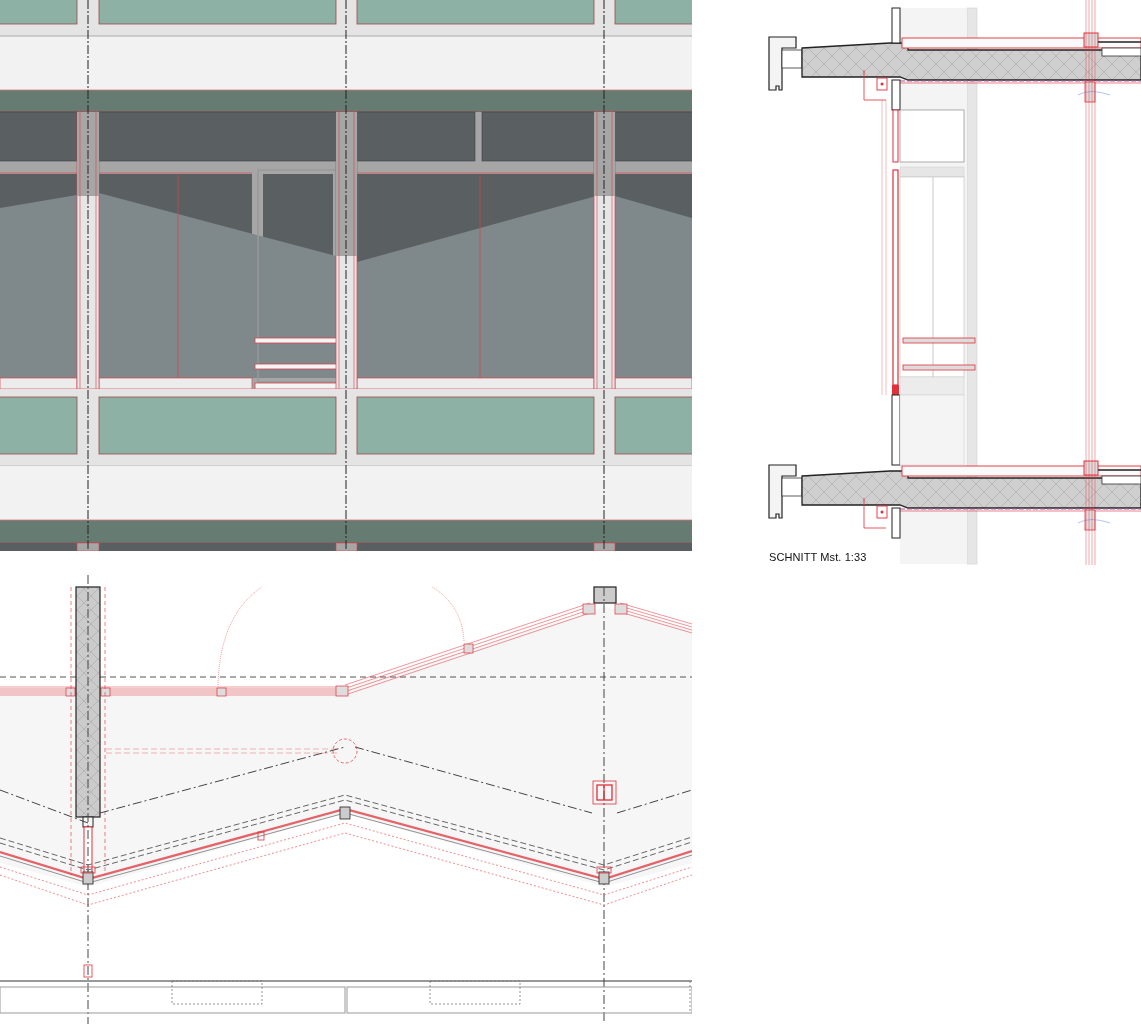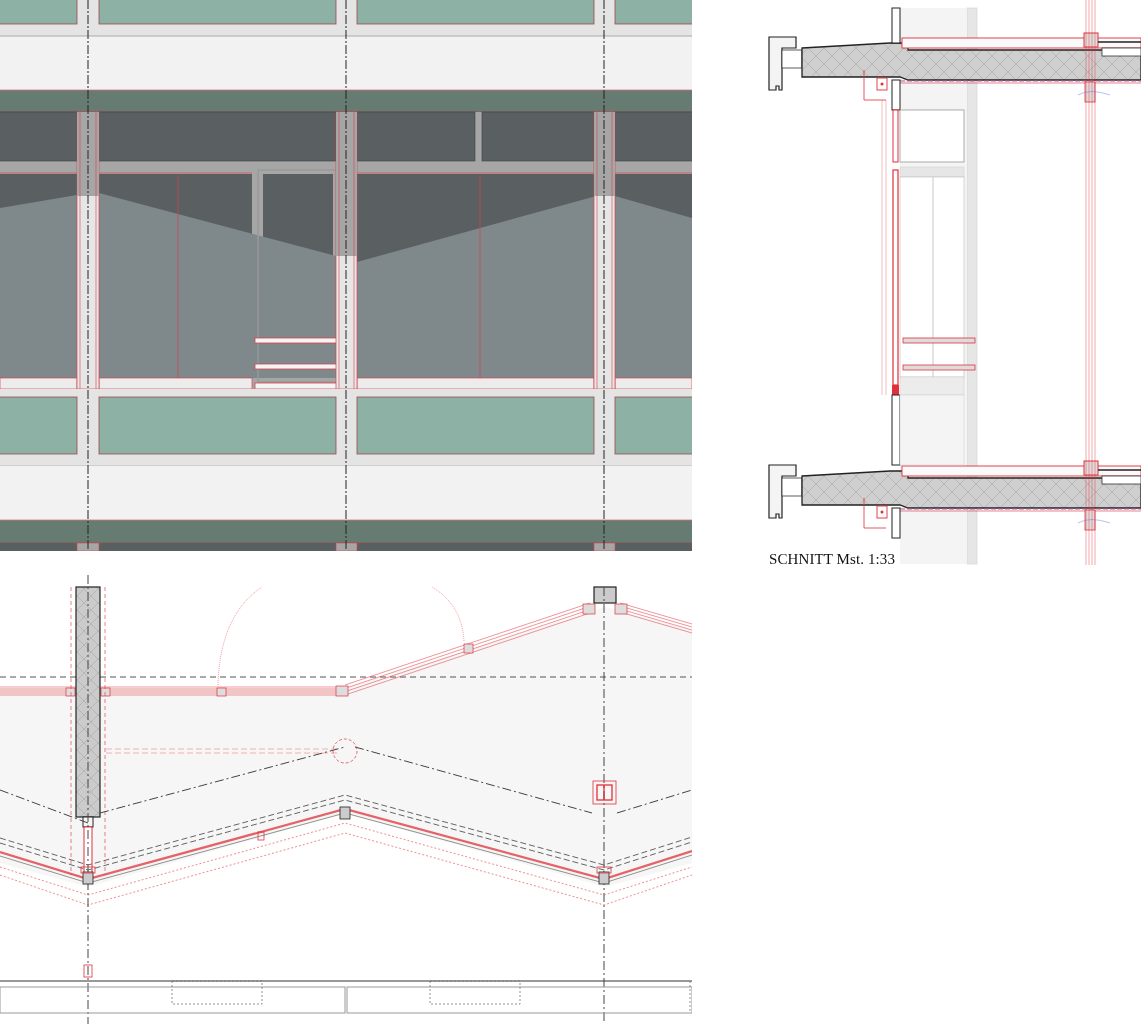--- a/index.html
+++ b/index.html
@@ -1,21 +1,21 @@
 <!DOCTYPE html>
 <html><head>
   <meta charset="utf-8">
   <style>
     html, body { margin: 0; padding: 0; background: #ffffff; }
     body { width: 1141px; height: 1024px; position: relative; overflow: hidden;
            font-family: "Liberation Sans", sans-serif; }
     .panel { position: absolute; overflow: hidden; }
     .panel svg { display: block; }
-    .label { position: absolute; font-size: 15px; color: #111; white-space: nowrap;
-             font-family: Liberation Serif, serif; letter-spacing: 0.1px; }
+    .label { position: absolute; font-size: 11px; color: #111; white-space: nowrap;
+             font-family: Liberation Sans, sans-serif; letter-spacing: 0.1px; }
     #elevation { left: 0; top: 0; width: 692px; height: 551px; }
     #section { left: 760px; top: 0; width: 381px; height: 565px; }
     #plan { left: 0; top: 575px; width: 692px; height: 449px; }
   </style>
 </head>
 <body>
 
 <div class="panel" id="elevation">
   <svg width="692" height="551" viewBox="0 0 692 551">
 

